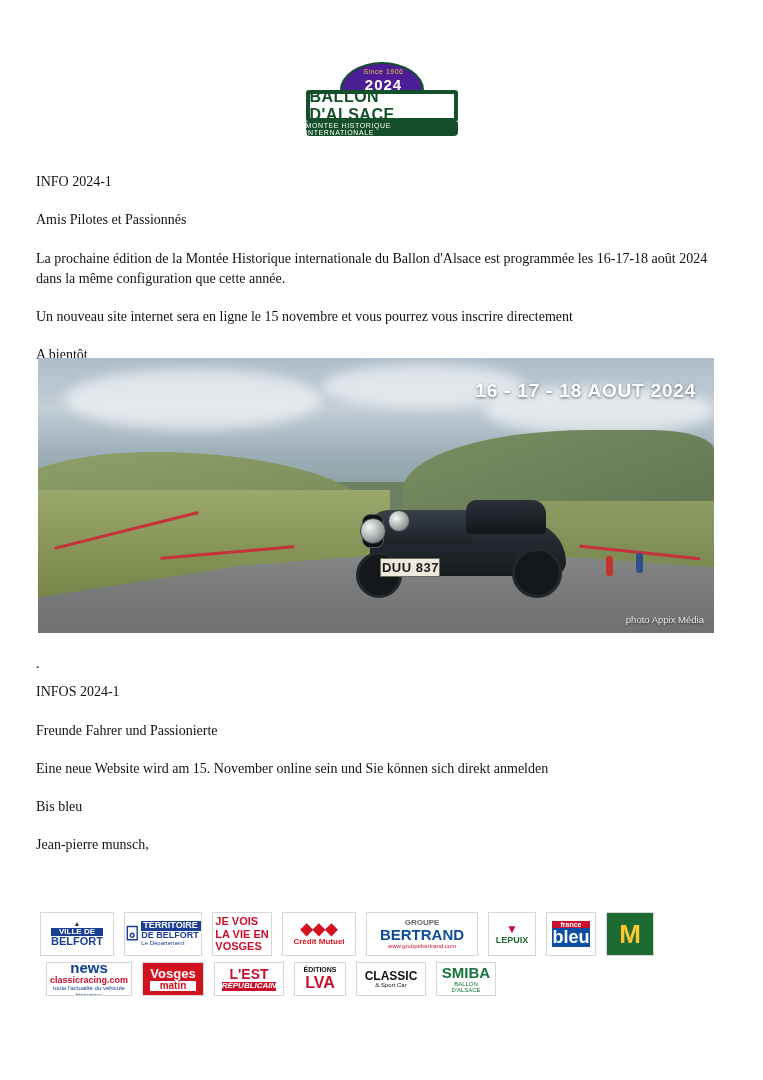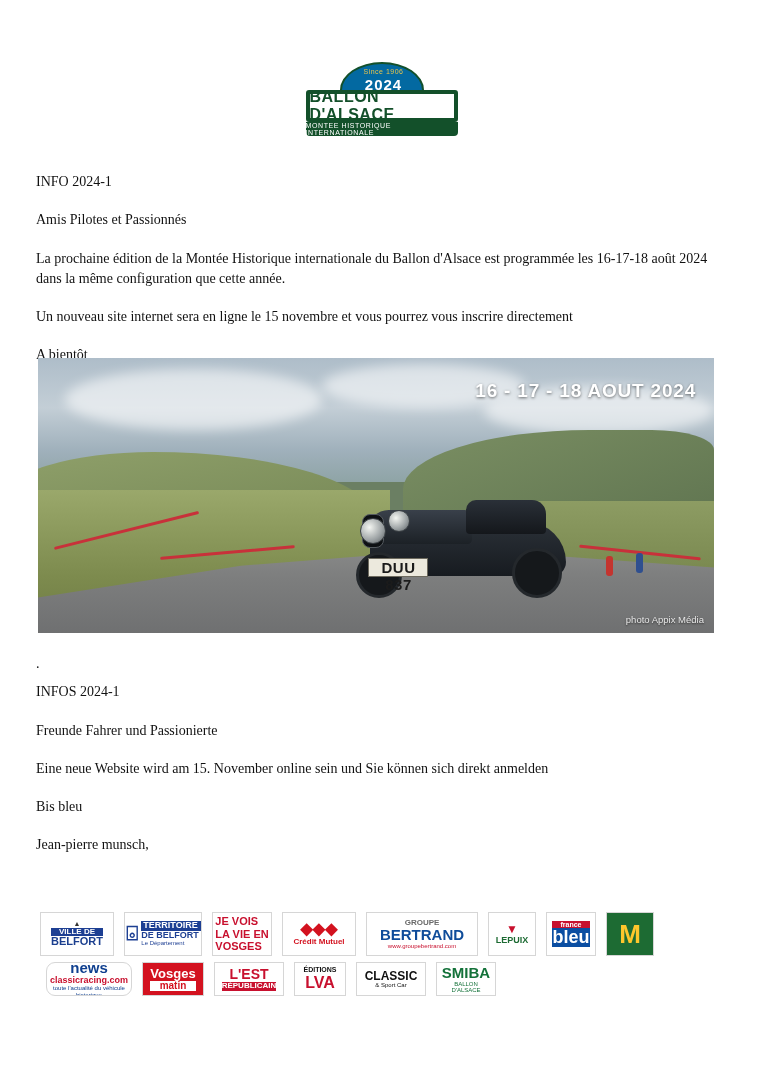--- a/index.html
+++ b/index.html
@@ -35,21 +35,21 @@
     width: 152px;
     height: 88px;
     position: relative;
   }
   .logo-badge {
     position: absolute;
     left: 34px;
     top: 0;
     width: 84px;
     height: 40px;
-    background: #0369a1;
+    background: #4c1d95;
     border-radius: 50% 50% 42% 42% / 70% 70% 30% 30%;
     border: 2px solid #13502a;
     box-sizing: border-box;
   }
   .logo-since {
     position: absolute;
     top: 4px;
     left: 0;
     width: 84px;
     text-align: center;
@@ -214,27 +214,27 @@
     border: 1px solid #3b4145;
   }
   .wheel {
     position: absolute;
     background: #15181b;
     border-radius: 50%;
     border: 3px solid #24282c;
   }
   .plate {
     position: absolute;
-    left: 6px; top: 62px;
+    left: 18px; top: 62px;
     width: 58px; height: 17px;
     background: #ece9dd;
     border: 1px solid #6d6a5e;
     color: #1b1b1b;
     font-family: "Liberation Sans", sans-serif;
-    font-size: 15px;
+    font-size: 13px;
     font-weight: bold;
     text-align: center;
     line-height: 17px;
     letter-spacing: .5px;
   }
   .spectator {
     position: absolute;
     width: 7px; height: 20px;
     border-radius: 3px;
   }
@@ -286,21 +286,21 @@
     padding: 2px;
   }
   .s-belfort   { width: 74px; height: 44px; color: #1b3f8f; }
   .s-territoire{ width: 78px; height: 44px; color: #1d3f93; }
   .s-jevois    { width: 60px; height: 44px; color: #c8102e; background:#ffffff; }
   .s-cm        { width: 74px; height: 44px; color: #d3121f; }
   .s-bertrand  { width: 112px; height: 44px; color: #0f4c9a; }
   .s-lepuix    { width: 48px; height: 44px; color: #1d6b33; }
   .s-bleu      { width: 50px; height: 44px; color: #0b4ea2; }
   .s-mcdo      { width: 48px; height: 44px; color: #ffc72c; background:#1d6b33; }
-  .s-news      { width: 86px; height: 34px; color: #0f3f8f; border-radius: 9px; }
+  .s-news      { width: 86px; height: 34px; color: #0f3f8f; }
   .s-vosges    { width: 62px; height: 34px; color: #ffffff; background:#d3121f; }
   .s-est       { width: 70px; height: 34px; color: #c8102e; }
   .s-editions  { width: 52px; height: 34px; color: #111111; }
   .s-classic   { width: 70px; height: 34px; color: #111111; }
   .s-smiba     { width: 60px; height: 34px; color: #14723a; }
 
   .mc-arch {
     font-family: "Liberation Sans", sans-serif;
     font-size: 26px;
     font-weight: bold;
@@ -461,21 +461,21 @@
       <div class="sponsor s-vosges">
         <div>
           <span style="font-size:13px;">Vosges</span>
           <span style="font-size:10px;background:#ffffff;color:#d3121f;display:block;text-align:center;">matin</span>
         </div>
       </div>
 
       <div class="sponsor s-est">
         <div>
           <span style="font-size:14px;margin-top:48px;">L'EST</span>
-          <span class="band" style="font-size:8px;">RÉPUBLICAIN</span>
+          <span class="band" style="font-size:8px;font-style:italic;">RÉPUBLICAIN</span>
         </div>
       </div>
 
       <div class="sponsor s-editions">
         <div>
           <span style="font-size:7px;">ÉDITIONS</span>
           <span style="font-size:16px;color:#c8102e;">LVA</span>
         </div>
       </div>
 

